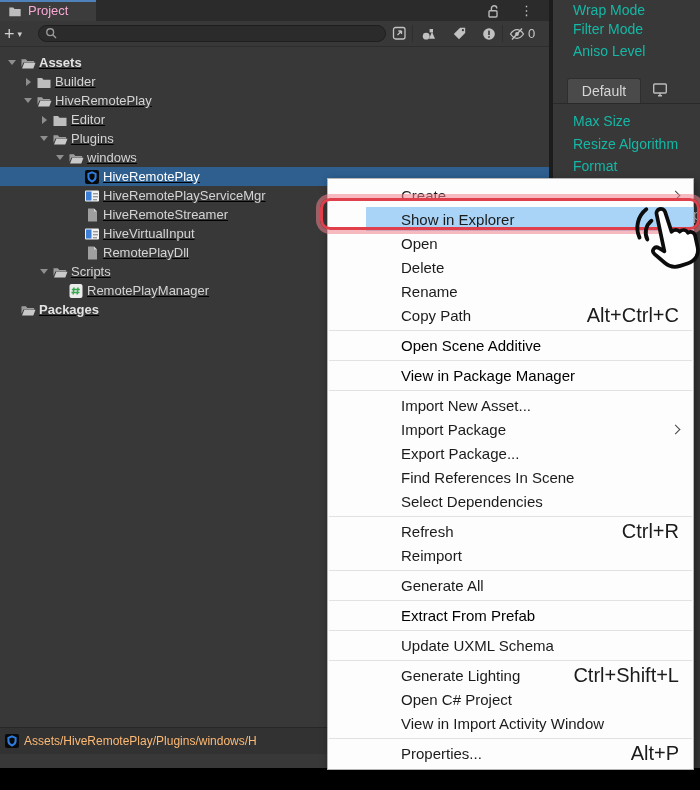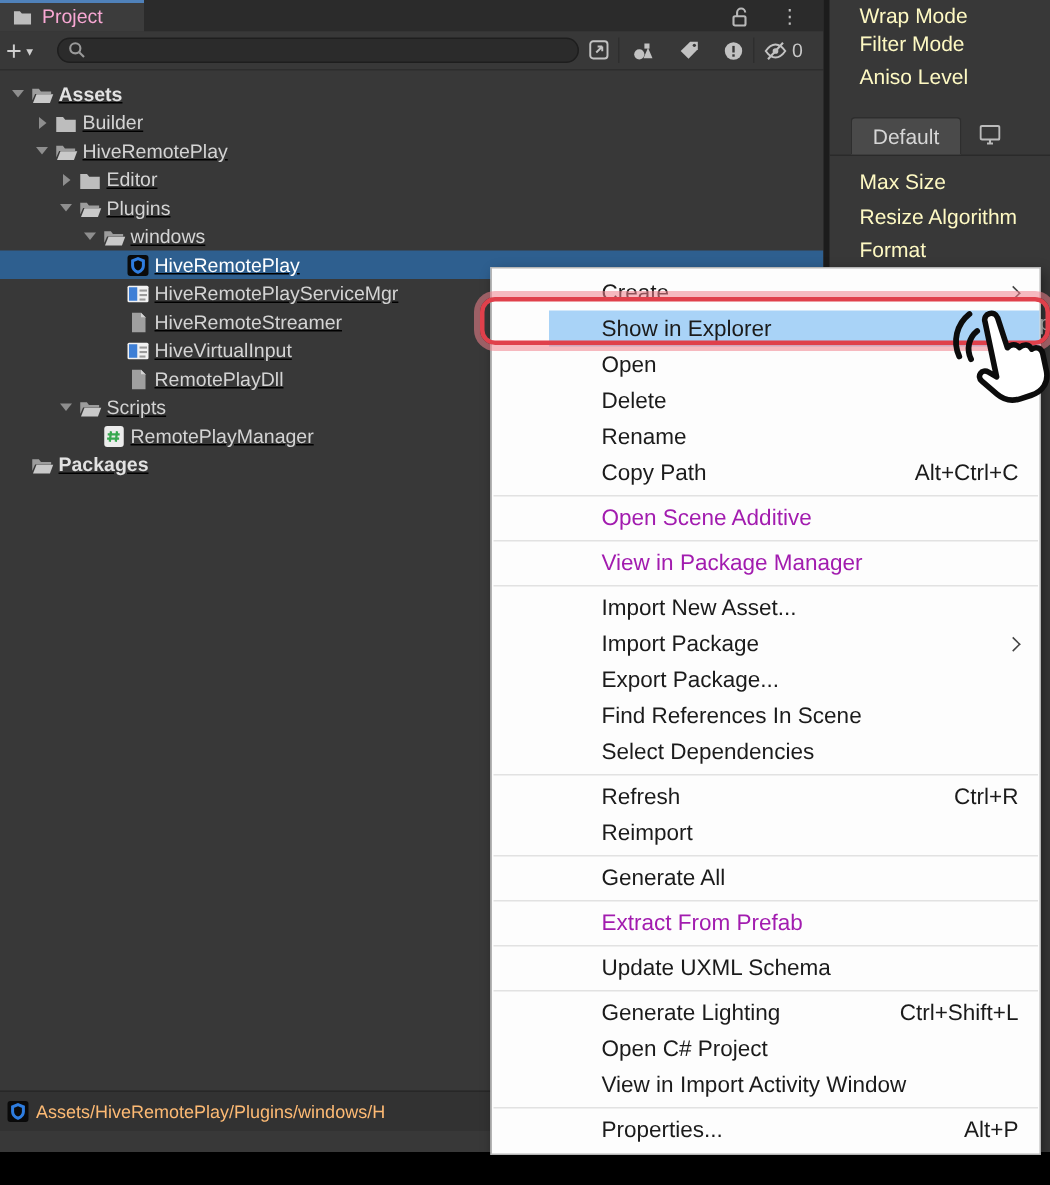--- a/index.html
+++ b/index.html
@@ -43,34 +43,34 @@
   .ic { width:16px; height:16px; flex:none; margin-right:3px; }
   .lbl { line-height:19px; }
 
   
   .status-bar { position:absolute; left:0; top:727px; width:549px; height:27px; background:#323232; border-top:1px solid #272727; display:flex; align-items:center; padding-left:4px; z-index:2; }
   .status-bar .ic { margin-right:4px; }
   .status-path { font-size:12px; color:#fdba74; white-space:nowrap; overflow:hidden; }
 
   
   .inspector { position:absolute; left:549px; top:0; width:151px; height:768px; background:#383838; border-left:4px solid #1c1c1c; z-index:1; }
-  .insp-label { position:absolute; left:20px; font-size:14px; color:#fef9c3; white-space:nowrap; }
+  .insp-label { position:absolute; left:20px; font-size:14px; color:#14b8a6; white-space:nowrap; }
   .platform-bar { position:absolute; left:0; top:78px; width:100%; height:26px; border-bottom:1px solid #2a2a2a; }
   .platform-tab { position:absolute; left:14px; top:0; width:74px; height:25px; background:#4a4a4a; border:1px solid #2e2e2e; border-bottom:none; border-radius:3px 3px 0 0; display:flex; align-items:center; justify-content:center; font-size:14px; color:#d6d6d6; }
   .platform-monitor { position:absolute; left:100px; top:5px; }
   .clipped-p { position:absolute; left:140px; top:207px; font-size:14px; color:#c6c6c6; }
 
   
   .black-band { position:absolute; left:0; top:768px; width:100%; height:22px; background:#000; z-index:3; }
 
   
   .menu { position:absolute; left:327px; top:178px; width:367px; background:#fdfdfd; border:1px solid #b5b5b5; box-shadow:2px 3px 8px rgba(0,0,0,0.4); padding:4px 0; z-index:8; }
   .mi { height:24px; display:flex; align-items:center; padding:0 14px 0 35px; font-size:15px; color:#1b1b1b; cursor:default;margin-left:38px; }
-  .mi .sc { margin-left:auto; padding-left:30px; font-size:15px; color:#1b1b1b; }
-  .mi.dis, .mi.dis .sc { color:#a21caf; }
+  .mi .sc { margin-left:auto; padding-left:30px; font-size:20px; color:#1b1b1b; }
+  .mi.dis, .mi.dis .sc { color:#000000; }
   .mi.hl { background:#a9d3f7;text-align:center; }
   .chev { margin-left:auto; width:7px; height:7px; border-top:1.6px solid #444; border-right:1.6px solid #444; transform:rotate(45deg); }
   .msep { height:1px; background:#e2e2e2; margin:2.5px 1px; }
 
   
   .red-ring { position:absolute; left:320px; top:198px; width:380px; height:32px; border:3px solid #e0404b; border-radius:10px; box-shadow:0 0 0 4px rgba(240,130,140,0.55); z-index:10; pointer-events:none; }
   .hand { position:absolute; left:628px; top:196px; z-index:11; pointer-events:none; }
 </style>
 </head>
 <body>

